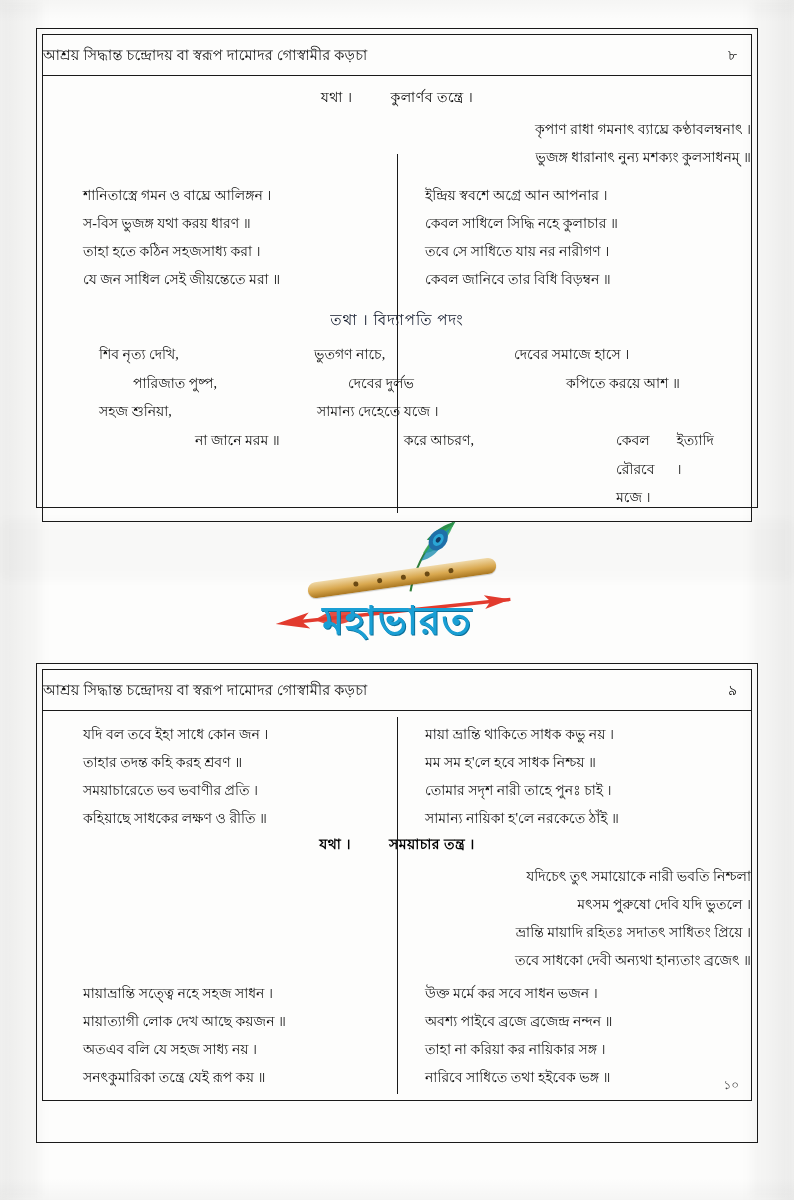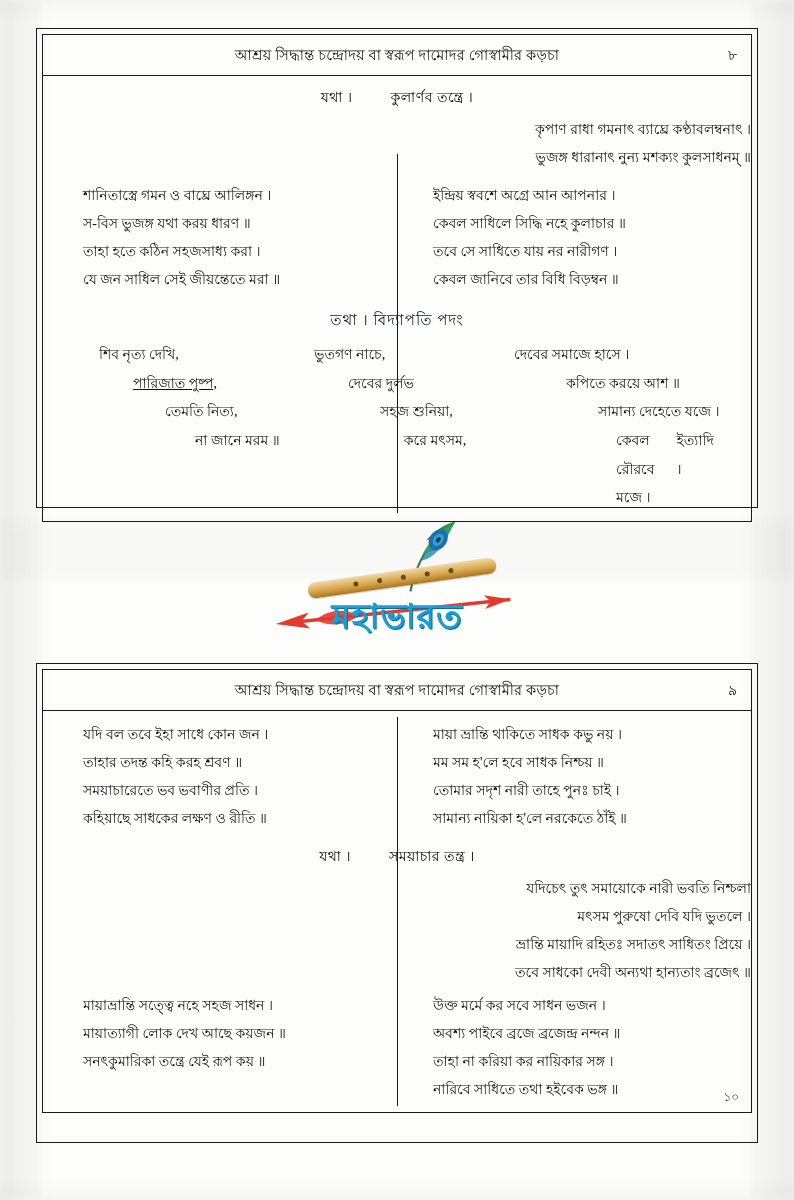--- a/index.html
+++ b/index.html
@@ -47,21 +47,20 @@
     margin: 5px;
     box-sizing: border-box;
     position: relative;
   }
   .page1 { top: 28px; height: 480px; }
   .page2 { top: 663px; height: 480px; }
 
   .header {
     display: flex;
     align-items: baseline;
-    justify-content: center;
     position: relative;
     padding: 9px 0 7px 0;
     border-bottom: 1.3px solid #1a1a1a;
   }
   .header-title {
     font-size: 14.5px;
     color: #111;
     letter-spacing: 0.2px;
     white-space: nowrap;
   }
@@ -96,21 +95,21 @@
     width: 100%;
   }
   .col {
     width: 50%;
     box-sizing: border-box;
     font-size: 14px;
     color: #111;
     line-height: 2.0;
   }
   .col.left { padding-left: 40px; padding-right: 18px; }
-  .col.right { padding-left: 36px; padding-right: 14px; }
+  .col.right { padding-left: 28px; padding-right: 14px; }
 
   .section-title {
     text-align: center;
     font-size: 15px;
     color: #0f172a;
     margin: 14px 0 8px 0;
     letter-spacing: 1px;
   }
 
   .padabali {
@@ -120,21 +119,21 @@
     padding: 0 30px 0 56px;
   }
   .pada-row {
     display: flex;
     align-items: baseline;
   }
   .pada-a { width: 215px; }
   .pada-b { width: 200px; }
   .pada-c { flex: 1; }
   .r1 .pada-a { padding-left: 0px; }
-  .r2 .pada-a { padding-left: 34px; text-decoration: underline; }
+  .r2 .pada-a { padding-left: 34px; }
   .r3 .pada-a { padding-left: 66px; }
   .r4 .pada-a { padding-left: 96px; }
   .r2 .pada-c, .r3 .pada-c, .r4 .pada-c { padding-left: 18px; }
   .etc { padding-left: 22px; }
 
   .verse-center {
     text-align: right;
     font-size: 14px;
     color: #111;
     line-height: 2.0;
@@ -205,21 +204,21 @@
     width: 250px;
     height: 22px;
     transform: rotate(-6deg);
   }
   .logo-text {
     position: absolute;
     left: 0;
     right: 0;
     top: 72px;
     text-align: center;
-    font-size: 34px;
+    font-size: 39px;
     font-weight: bold;
     color: #1a9fd4;
     letter-spacing: 1px;
     text-shadow: 1px 1px 0 #0c6f99;
   }
 </style>
 </head>
 <body>
 
 <div class="paper-bg"></div>
@@ -271,27 +270,26 @@
           <span class="pada-a">শিব নৃত্য দেখি,</span>
           <span class="pada-b">ভুতগণ নাচে,</span>
           <span class="pada-c">দেবের সমাজে হাসে ।</span>
         </div>
         <div class="pada-row r2">
           <span class="pada-a">পারিজাত পুষ্প,</span>
           <span class="pada-b">দেবের দুর্লভ</span>
           <span class="pada-c">কপিতে করয়ে আশ ॥</span>
         </div>
         <div class="pada-row r3">
-          <span class="pada-a">তেমতি নিত্য,</span>
           <span class="pada-b">সহজ শুনিয়া,</span>
           <span class="pada-c">সামান্য দেহেতে যজে ।</span>
         </div>
         <div class="pada-row r4">
           <span class="pada-a">না জানে মরম ॥</span>
-          <span class="pada-b">করে মৎসম,</span>
+          <span class="pada-b">করে আচরণ,</span>
           <span class="pada-c">কেবল রৌরবে মজে ।</span>
           <span class="etc">ইত্যাদি ।</span>
         </div>
       </div>
 
     </div>
   </div>
 </div>
 
 <div class="logo-area">
@@ -345,37 +343,38 @@
           <div>কহিয়াছে সাধকের লক্ষণ ও রীতি ॥</div>
         </div>
         <div class="col right">
           <div>মায়া ভ্রান্তি থাকিতে সাধক কভু নয় ।</div>
           <div>মম সম হ'লে হবে সাধক নিশ্চয় ॥</div>
           <div>তোমার সদৃশ নারী তাহে পুনঃ চাই ।</div>
           <div>সামান্য নায়িকা হ'লে নরকেতে ঠাঁই ॥</div>
         </div>
       </div>
 
-      <div class="yatha-line" style="margin-top:12px;">
+      <div class="yatha-line" style="font-weight:bold;">
         <span>যথা ।</span>
         <span class="yatha-gap"></span>
         <span>সময়াচার তন্ত্র ।</span>
       </div>
 
       <div class="verse-center">
         <div>যদিচেৎ তুৎ সমায়োকে নারী ভবতি নিশ্চলা</div>
         <div>মৎসম পুরুষো দেবি যদি ভুতলে ।</div>
         <div>ভ্রান্তি মায়াদি রহিতঃ সদাতৎ সাধিতং প্রিয়ে ।</div>
         <div>তবে সাধকো দেবী অন্যথা হান্যতাং ব্রজেৎ ॥</div>
       </div>
 
       <div class="two-col" style="margin-top:5px;">
         <div class="col left">
           <div>মায়াভ্রান্তি সত্ত্বে নহে সহজ সাধন ।</div>
           <div>মায়াত্যাগী লোক দেখ আছে কয়জন ॥</div>
+          <div>অতএব বলি যে সহজ সাধ্য নয় ।</div>
           <div>সনৎকুমারিকা তন্ত্রে যেই রূপ কয় ॥</div>
         </div>
         <div class="col right">
           <div>উক্ত মর্মে কর সবে সাধন ভজন ।</div>
           <div>অবশ্য পাইবে ব্রজে ব্রজেন্দ্র নন্দন ॥</div>
           <div>তাহা না করিয়া কর নায়িকার সঙ্গ ।</div>
           <div>নারিবে সাধিতে তথা হইবেক ভঙ্গ ॥</div>
         </div>
       </div>
 

